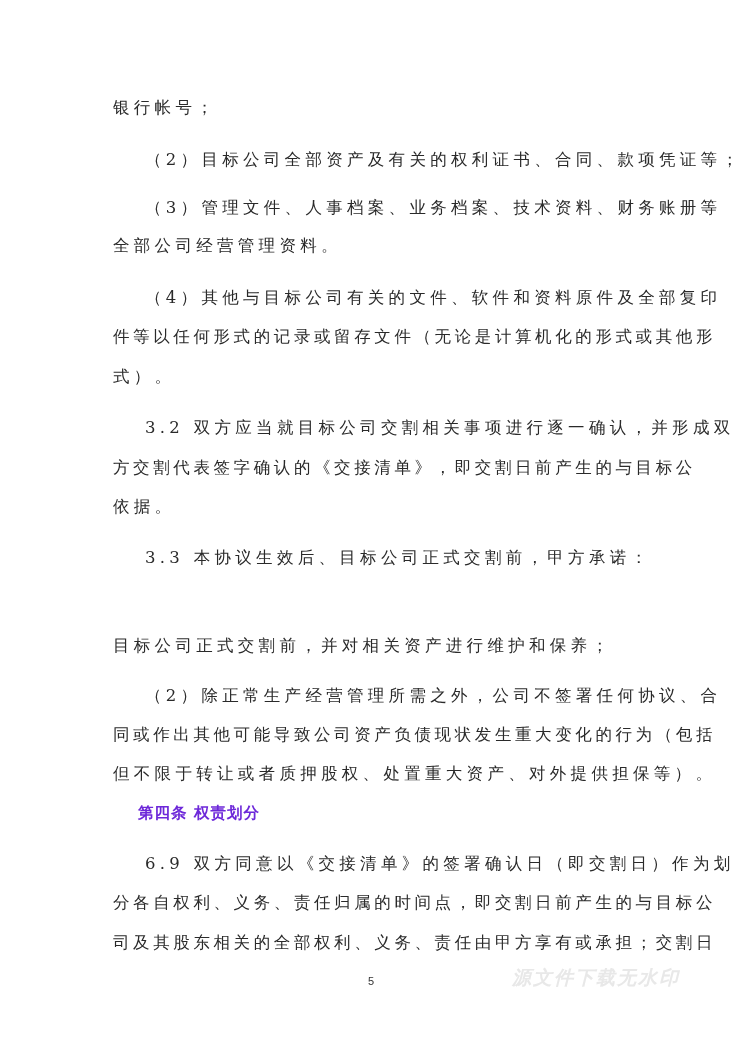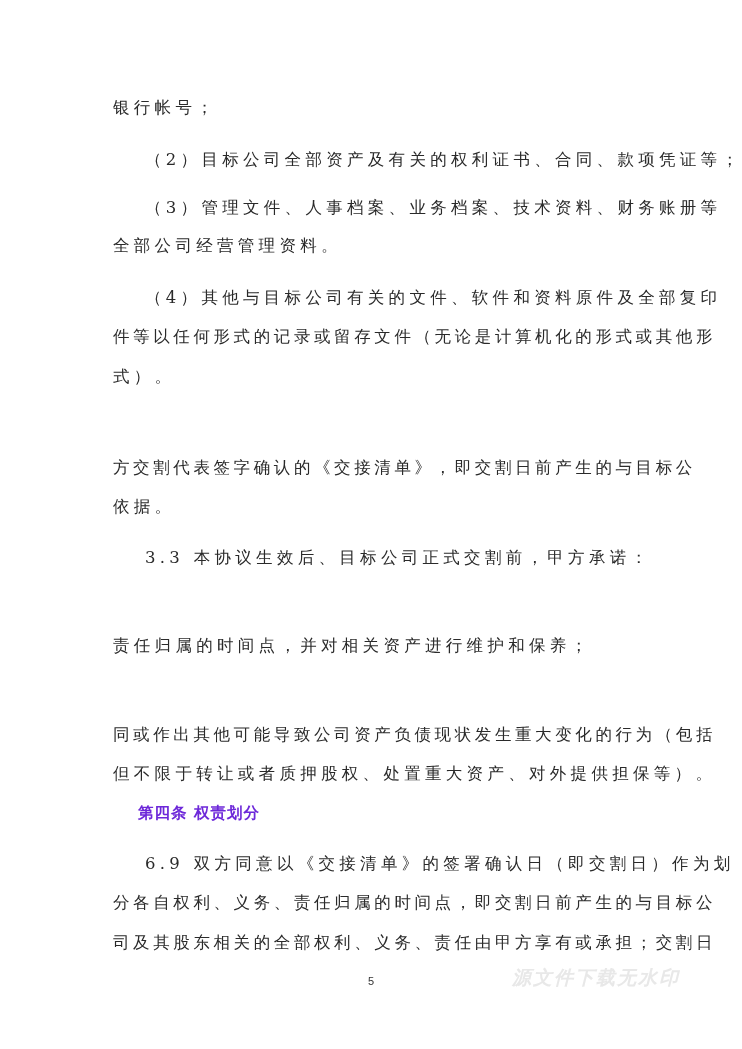--- a/index.html
+++ b/index.html
@@ -47,24 +47,26 @@
 <body>
 
 <div class="page">
   <div class="line" style="top:98px">银行帐号；</div>
   <div class="line indent" style="top:150px">（2）目标公司全部资产及有关的权利证书、合同、款项凭证等；</div>
   <div class="line indent" style="top:198px">（3）管理文件、人事档案、业务档案、技术资料、财务账册等</div>
   <div class="line" style="top:236px">全部公司经营管理资料。</div>
   <div class="line indent" style="top:288px">（4）其他与目标公司有关的文件、软件和资料原件及全部复印</div>
   <div class="line" style="top:327px; letter-spacing:3.6px">件等以任何形式的记录或留存文件（无论是计算机化的形式或其他形</div>
   <div class="line" style="top:367px">式）。</div>
+  <div class="line indent" style="top:418px">3.2 双方应当就目标公司交割相关事项进行逐一确认，并形成双</div>
   <div class="line" style="top:458px; letter-spacing:3.6px">方交割代表签字确认的《交接清单》，即交割日前产生的与目标公</div>
   <div class="line" style="top:497px">依据。</div>
   <div class="line indent" style="top:548px">3.3 本协议生效后、目标公司正式交割前，甲方承诺：</div>
-  <div class="line" style="top:636px">责任归属的时间点，并对相关资产进行维护和保养；</div>
+  <div class="line" style="top:636px">目标公司正式交割前，并对相关资产进行维护和保养；</div>
+  <div class="line indent" style="top:686px">（2）除正常生产经营管理所需之外，公司不签署任何协议、合</div>
   <div class="line" style="top:725px; letter-spacing:3.6px">同或作出其他可能导致公司资产负债现状发生重大变化的行为（包括</div>
   <div class="line" style="top:764px">但不限于转让或者质押股权、处置重大资产、对外提供担保等）。</div>
   <div class="line heading" style="top:803px; left:138px">第四条  权责划分</div>
   <div class="line indent" style="top:854px">6.9 双方同意以《交接清单》的签署确认日（即交割日）作为划</div>
   <div class="line" style="top:893px; letter-spacing:3.6px">分各自权利、义务、责任归属的时间点，即交割日前产生的与目标公</div>
   <div class="line" style="top:933px; letter-spacing:3.6px">司及其股东相关的全部权利、义务、责任由甲方享有或承担；交割日</div>
 
   <div class="wm2">源文件下载无水印</div>
 
   <div class="pageno">5</div>

